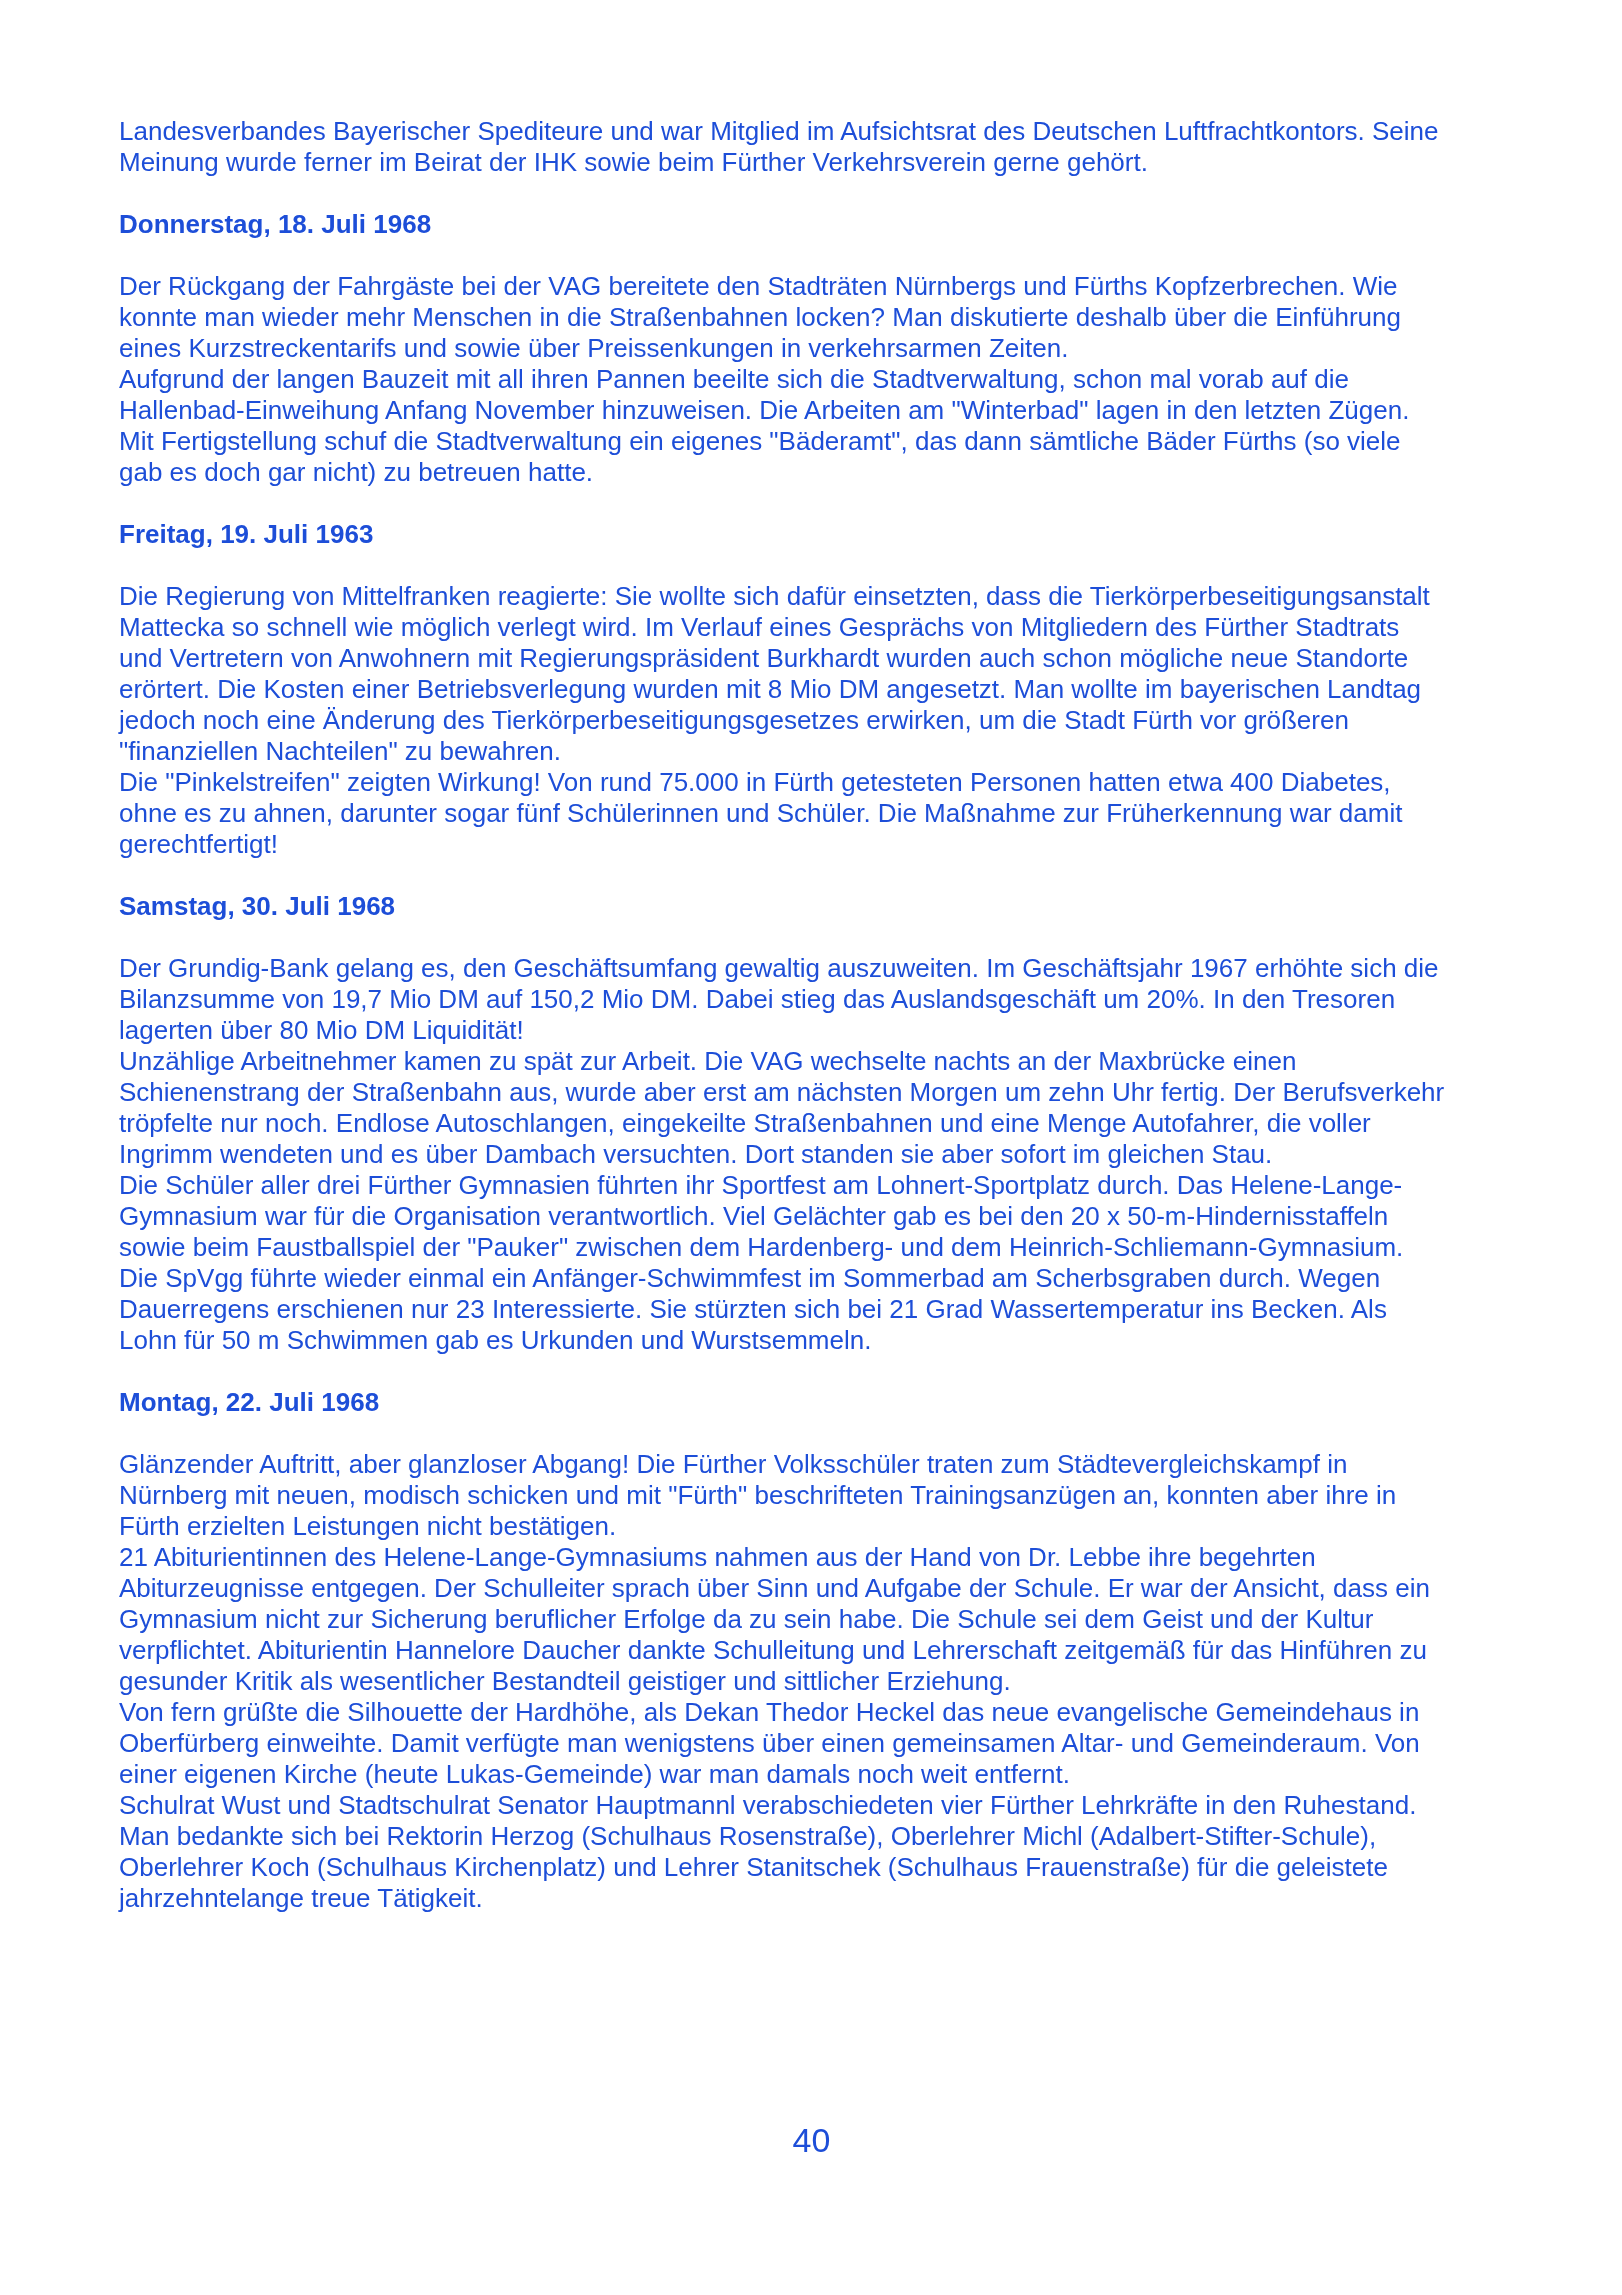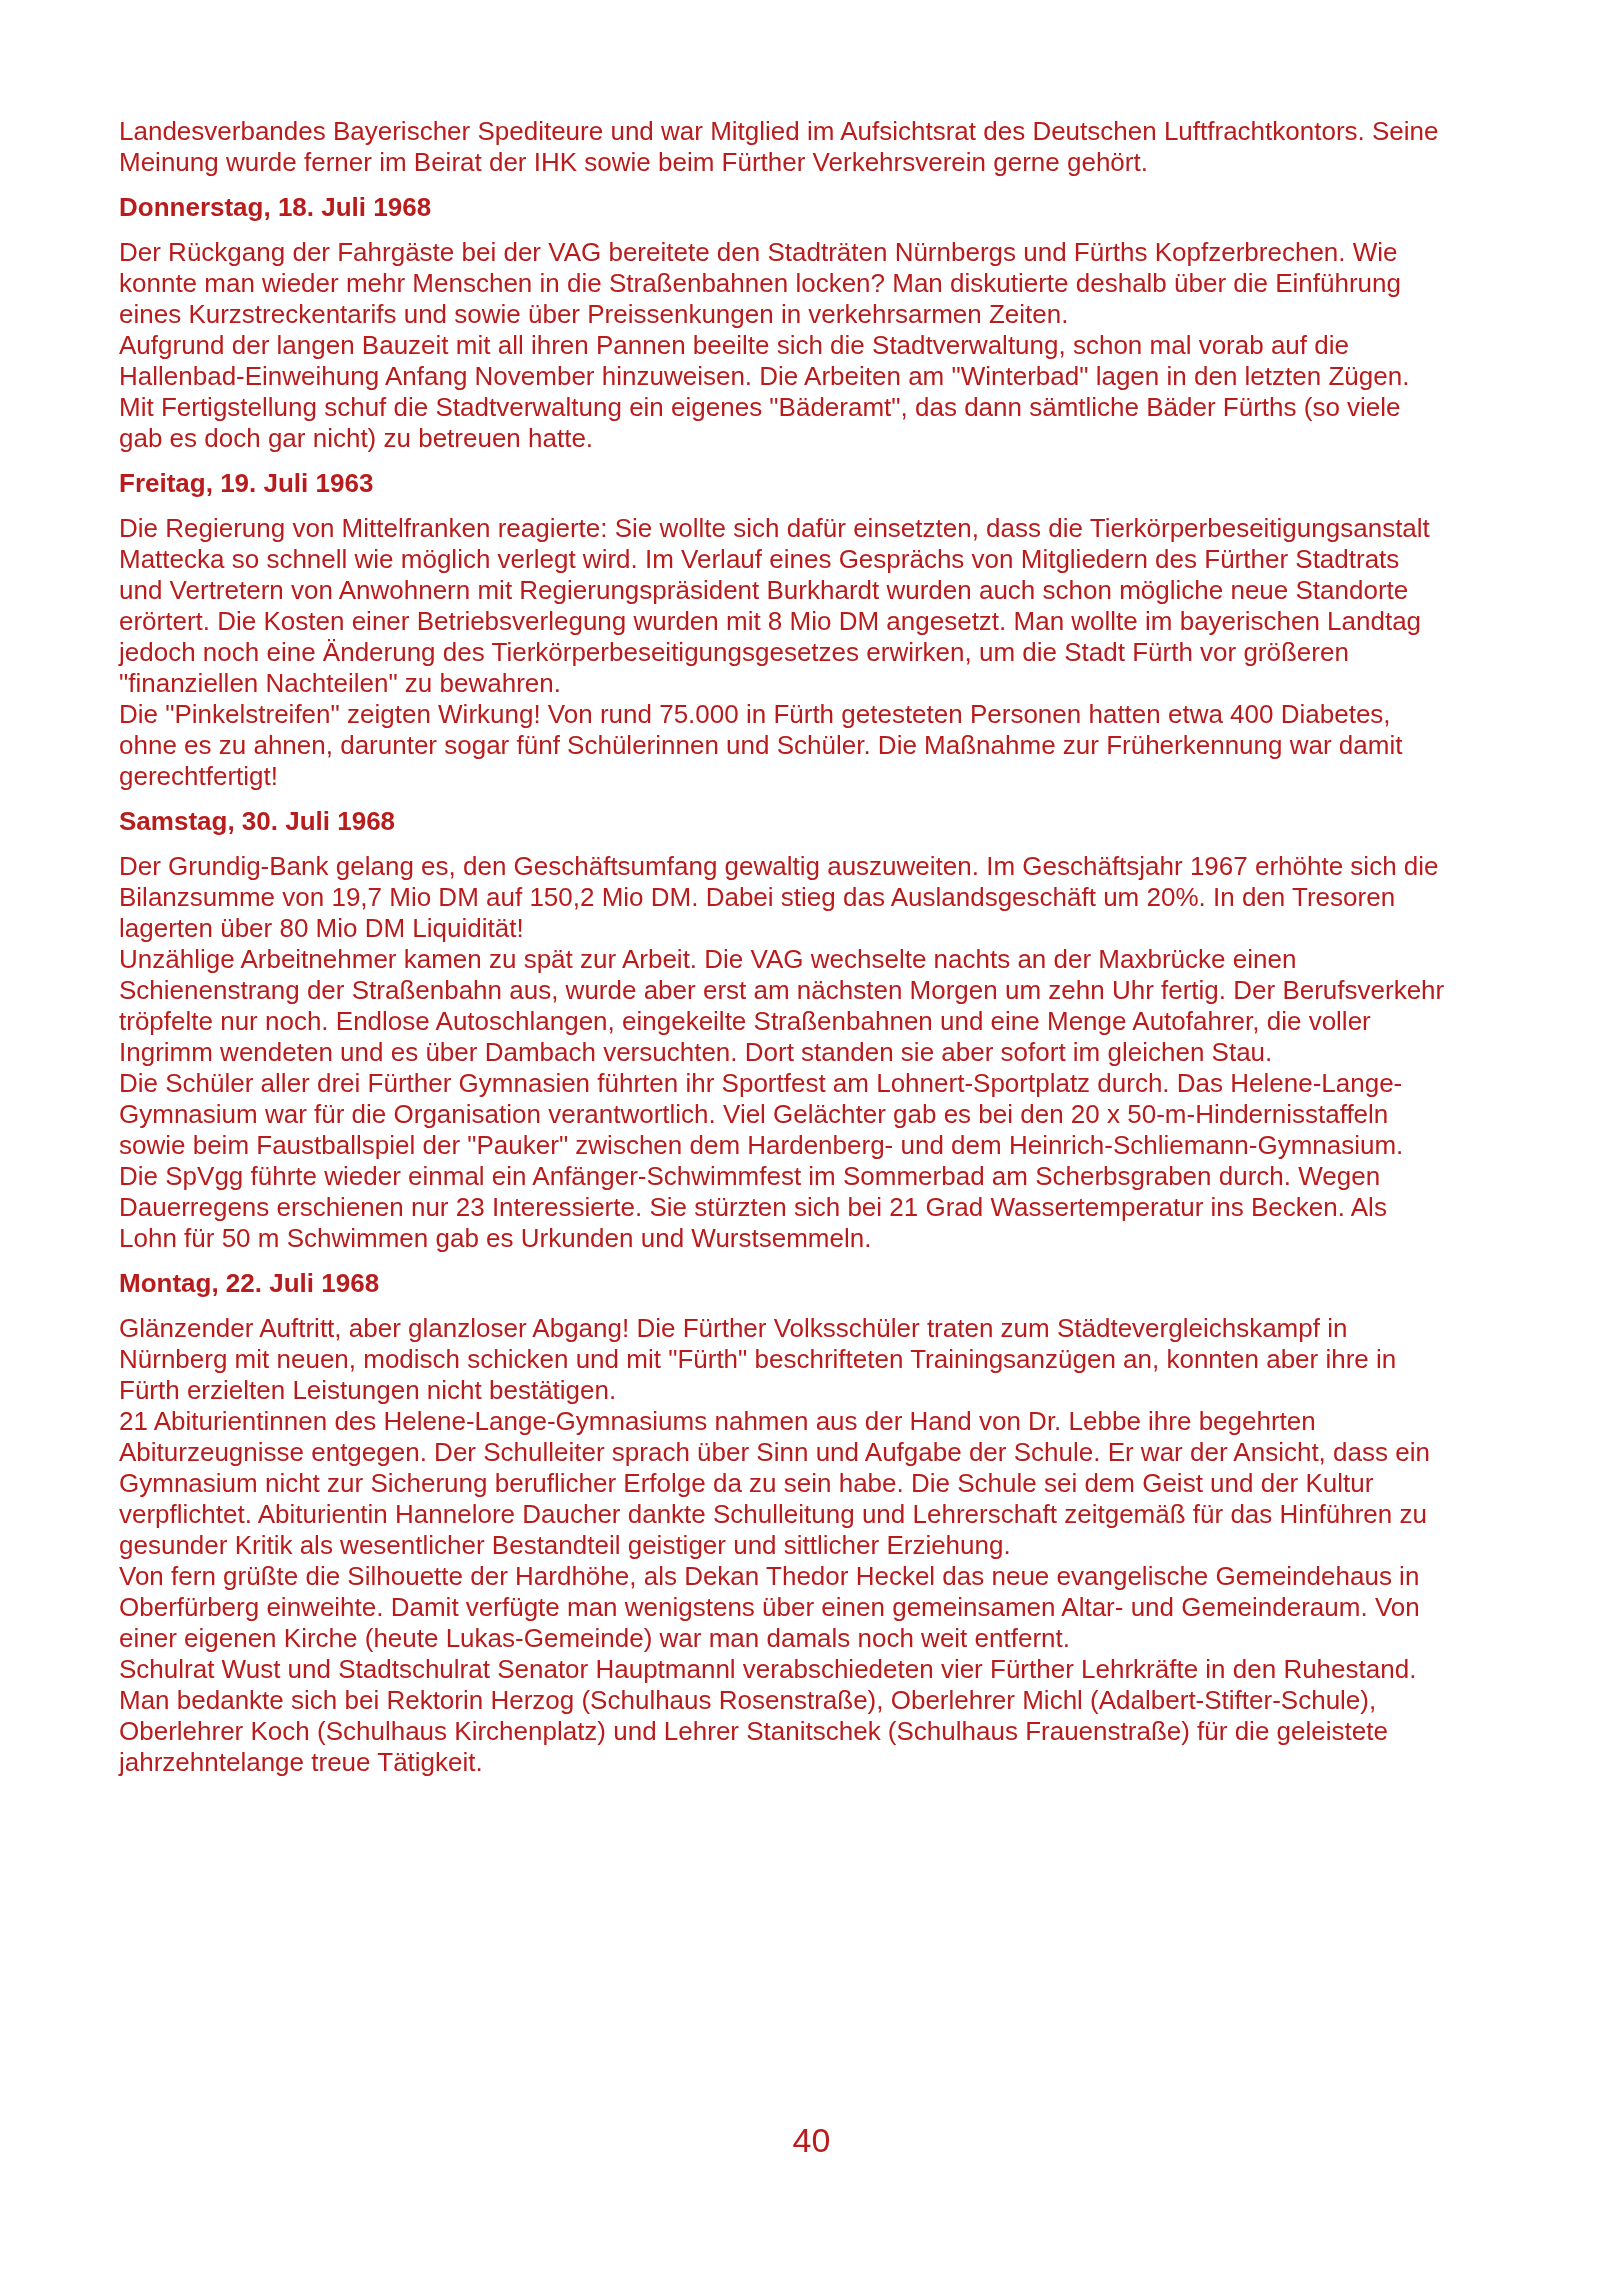--- a/index.html
+++ b/index.html
@@ -1,39 +1,39 @@
 <!DOCTYPE html>
 <html lang="de" style="font-size:12.7px"><head>
 <meta charset="utf-8">
 <style>
   html, body { margin: 0; padding: 0; background: #ffffff; }
   .page {
     position: relative;
     width: 1623px;
     height: 2295px;
     background: #ffffff;
-    color: #b91c1c;
+    color: #1d4ed8;
     font-family: "Liberation Sans", sans-serif;
     overflow: hidden;
   }
   .content {
     position: absolute;
     left: 119px;
     top: 116px;
     width: 1458px;
     font-size: 26px;
     line-height: 31px;
   }
   .para {
     margin: 0;
     white-space: pre;
     font-weight: normal;
   }
   .heading {
-    margin: 14px 0;
+    margin: 31px 0;
     white-space: pre;
     font-weight: bold;
   }
   .page-number {
     position: absolute;
     top: 2125px;
     left: 0;
     width: 100%;
     text-align: center;
     font-size: 34px;

